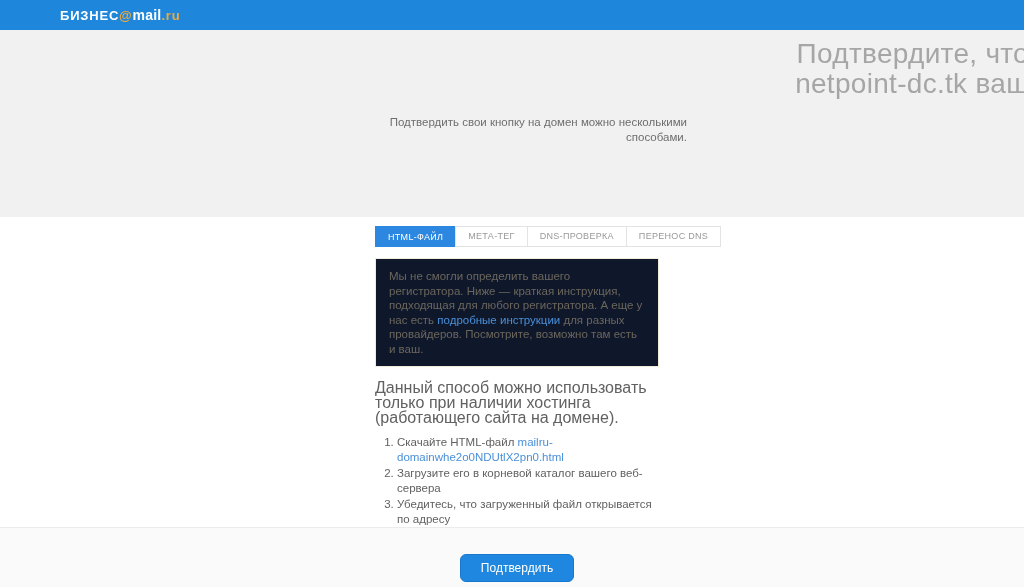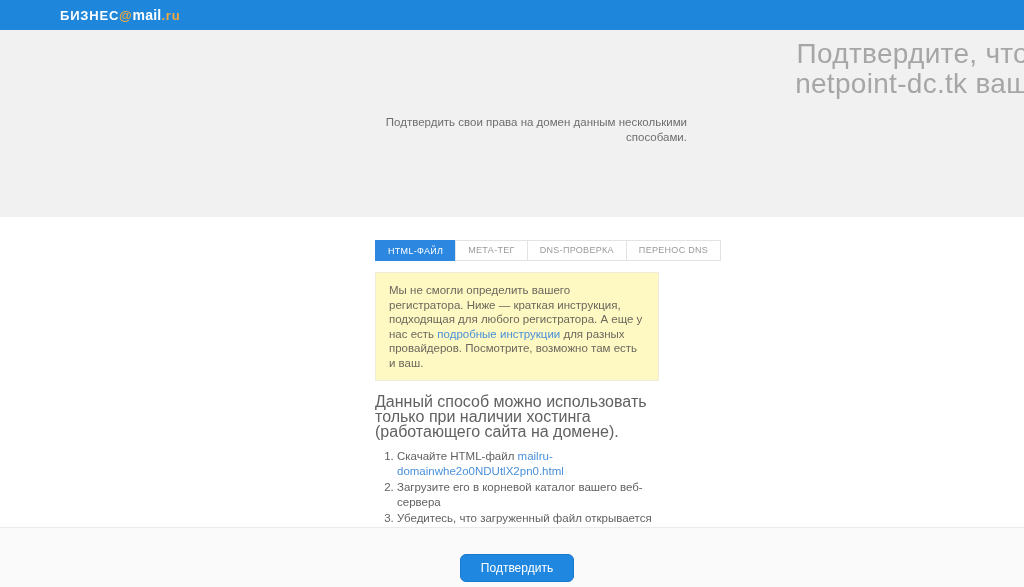--- a/index.html
+++ b/index.html
@@ -14,30 +14,30 @@
   .logo .logo-mail { font-size:14px; letter-spacing:0.2px; text-transform:lowercase; }
 
   
   .hero { background:#f1f1f2; height:187px; padding-top:9px; text-align:right; }
   .hero-inner { position:relative; left:5px; }
   .hero h1 { margin:0 0 16px 0; font-weight:normal; font-size:28px; line-height:30px; color:#a6a6a6; letter-spacing:0.3px; }
   .hero p { margin:0 auto; width:340px; font-size:11.5px; line-height:15px; color:#6e6e6e; }
   .hero p.p1 { margin-bottom:9px; }
 
   
-  .content { padding-top:23px; background:#fff; }
+  .content { padding-top:9px; background:#fff; }
   .column { width:284px; margin:0 auto; position:relative; left:5px; text-align:left; }
 
   .tabs { display:flex; }
   .tab { height:21px; line-height:19px; padding:0 12px; font-size:9px; letter-spacing:0.3px;
          color:#999; background:#fff; border:1px solid #e3e3e3; margin-left:-1px;
          cursor:pointer; white-space:nowrap; }
   .tab.active { background:#2b87e0; border-color:#2b87e0; color:#fff; line-height:21px; margin-left:0; }
 
-  .notice { margin-top:11px; background:#fef9c3; border:1px solid #f1ecd9; padding:10px 13px;
+  .notice { margin-top:11px; background:#0f172a; border:1px solid #f1ecd9; padding:10px 13px;
             font-size:11.5px; line-height:14.5px; color:#6c675d; }
   a.link { color:#4a90d9; text-decoration:none; cursor:pointer; }
 
   .intro { margin:13px 0 0 0; font-size:16px; line-height:15px; color:#616161; }
 
   ol.steps { margin:10px 0 16px 0; padding:0 0 0 22px; font-size:11.5px; line-height:14.5px; color:#616161; }
   ol.steps li { margin-bottom:2px; }
   .mono { font-family:"DejaVu Sans Mono", monospace; font-size:10.5px; font-weight:bold;
           color:#4c4c4c; line-height:14px; width:205px; word-wrap:break-word; }
 
@@ -55,21 +55,21 @@
 
   <header class="topbar">
     <div class="logo">
       <span>БИЗНЕС</span><span class="logo-at">@</span><span class="logo-mail">mail</span><span class="logo-ru">.ru</span>
     </div>
   </header>
 
   <section class="hero">
     <div class="hero-inner">
       <h1><span>Подтвердите, что</span><br><span>netpoint-dc.tk ваш</span></h1>
-      <p class="p2">Подтвердить свои права на домен данным несколькими способами.</p>
+      <p class="p2">Подтвердить свои кнопку на домен можно несколькими способами.</p>
     </div>
   </section>
 
   <section class="content">
     <div class="column">
 
       <div class="tabs">
         <div class="tab active">HTML-ФАЙЛ</div>
         <div class="tab">МЕТА-ТЕГ</div>
         <div class="tab">DNS-ПРОВЕРКА</div>

